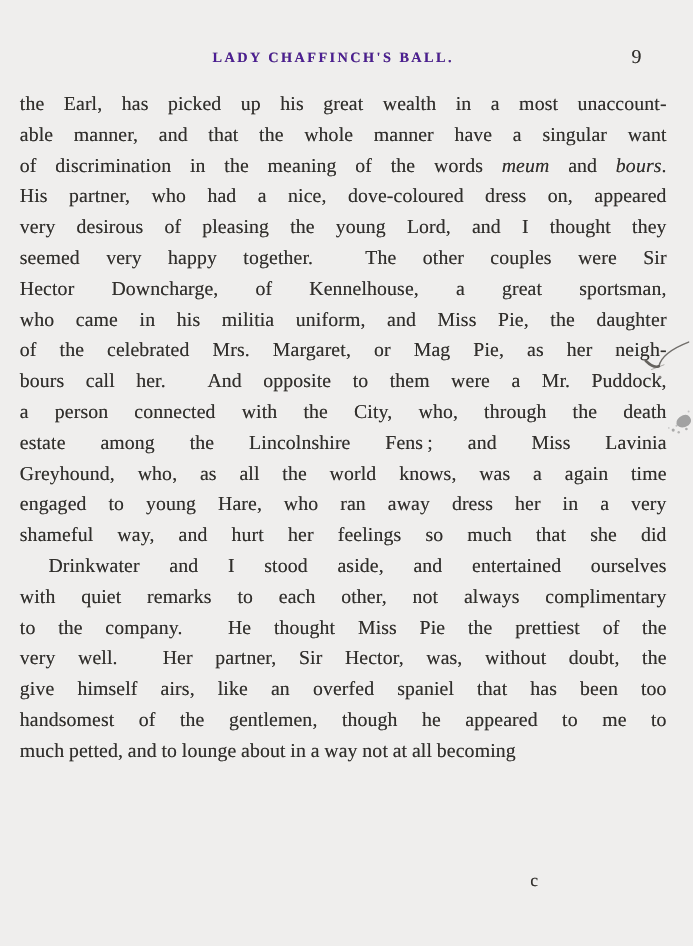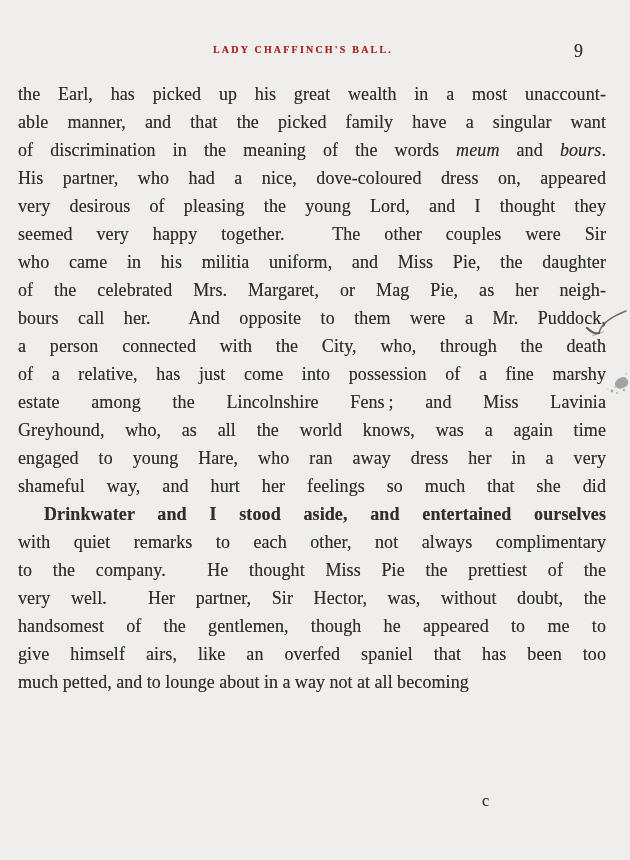--- a/index.html
+++ b/index.html
@@ -4,72 +4,72 @@
 <style>
   html,body { margin:0; padding:0; background:#efeeed; }
   .page {
     position:relative; width:630px; height:860px;
     background:#efeeed; overflow:hidden;
     font-family:"Liberation Serif","DejaVu Serif",serif;
     color:#312f2c;
   }
   .running-title {
     position:absolute; top:44px; left:303px; transform:translateX(-50%);
-    font-size:10px; font-weight:bold; letter-spacing:2.2px; white-space:nowrap;
-    color:#b91c1c; text-shadow:0 0 0.5px rgba(53,51,47,.55);
+    font-size:13px; font-weight:bold; letter-spacing:2.2px; white-space:nowrap;
+    color:#4c1d95; text-shadow:0 0 0.5px rgba(53,51,47,.55);
   }
   .page-number {
     position:absolute; top:41px; left:553px; width:30px; text-align:right;
     font-size:18px; color:#312f2c; text-shadow:0 0 0.5px rgba(49,47,44,.5);
   }
   .page-body {
     position:absolute; left:18px; top:80px; width:588px;
     font-size:18px; line-height:28px; letter-spacing:0.1px; word-spacing:-0.3px;
     text-shadow:0 0 0.55px rgba(49,47,44,.6);
   }
   .line { text-align:justify; text-align-last:justify; height:28px; }
   .line.last { text-align:justify; text-align-last:left; }
-  .line.indent { text-indent:26px;font-weight:bold; }
+  .line.indent { text-indent:26px; }
   .signature-mark {
     position:absolute; top:792px; left:482px; font-size:16px;
     text-shadow:0 0 0.5px rgba(49,47,44,.5);
   }
   .artifact { position:absolute; }
 </style>
 </head>
 <body>
 
 <div class="page">
 
   <div class="running-title">LADY CHAFFINCH'S BALL.</div>
 
   <div class="page-number">9</div>
 
   <div class="page-body">
       <div class="line">the Earl, has picked up his great wealth in a most unaccount-</div>
-      <div class="line">able manner, and that the picked family have a singular want</div>
+      <div class="line">able manner, and that the whole manner have a singular want</div>
       <div class="line">of discrimination in the meaning of the words <i>meum</i> and <i>bours</i>.</div>
       <div class="line">His partner, who had a nice, dove-coloured dress on, appeared</div>
       <div class="line">very desirous of pleasing the young Lord, and I thought they</div>
       <div class="line">seemed very happy together.&nbsp; The other couples were Sir</div>
+      <div class="line">Hector Downcharge, of Kennelhouse, a great sportsman,</div>
       <div class="line">who came in his militia uniform, and Miss Pie, the daughter</div>
       <div class="line">of the celebrated Mrs. Margaret, or Mag Pie, as her neigh-</div>
       <div class="line">bours call her.&nbsp; And opposite to them were a Mr. Puddock,</div>
       <div class="line">a person connected with the City, who, through the death</div>
-      <div class="line">of a relative, has just come into possession of a fine marshy</div>
       <div class="line">estate among the Lincolnshire Fens ; and Miss Lavinia</div>
       <div class="line">Greyhound, who, as all the world knows, was a again time</div>
       <div class="line">engaged to young Hare, who ran away dress her in a very</div>
       <div class="line">shameful way, and hurt her feelings so much that she did</div>
       <div class="line indent">Drinkwater and I stood aside, and entertained ourselves</div>
       <div class="line">with quiet remarks to each other, not always complimentary</div>
       <div class="line">to the company.&nbsp; He thought Miss Pie the prettiest of the</div>
       <div class="line">very well.&nbsp; Her partner, Sir Hector, was, without doubt, the</div>
+      <div class="line">give himself airs, like an overfed spaniel that has been too</div>
       <div class="line">handsomest of the gentlemen, though he appeared to me to</div>
-      <div class="line">give himself airs, like an overfed spaniel that has been too</div>
       <div class="line last">much petted, and to lounge about in a way not at all becoming</div>
     </div>
 
   <div class="signature-mark">c</div>
 
   <svg class="artifact" style="left:585px; top:307px;" width="44" height="40" viewBox="0 0 44 40">
     <path d="M2 21 C6 25, 10 27.5, 14 26" fill="none" stroke="#55524e" stroke-width="2.4" stroke-linecap="round" opacity="0.9"></path>
     <path d="M14 26 C15.5 19, 23 11, 41 4" fill="none" stroke="#5a5753" stroke-width="1.4" stroke-linecap="round" opacity="0.85"></path>
     <path d="M7 29 L19 24.5" fill="none" stroke="#6b6864" stroke-width="0.9" opacity="0.5"></path>
     <circle cx="15" cy="36" r="1.3" fill="#5a5753" opacity="0.7"></circle>

